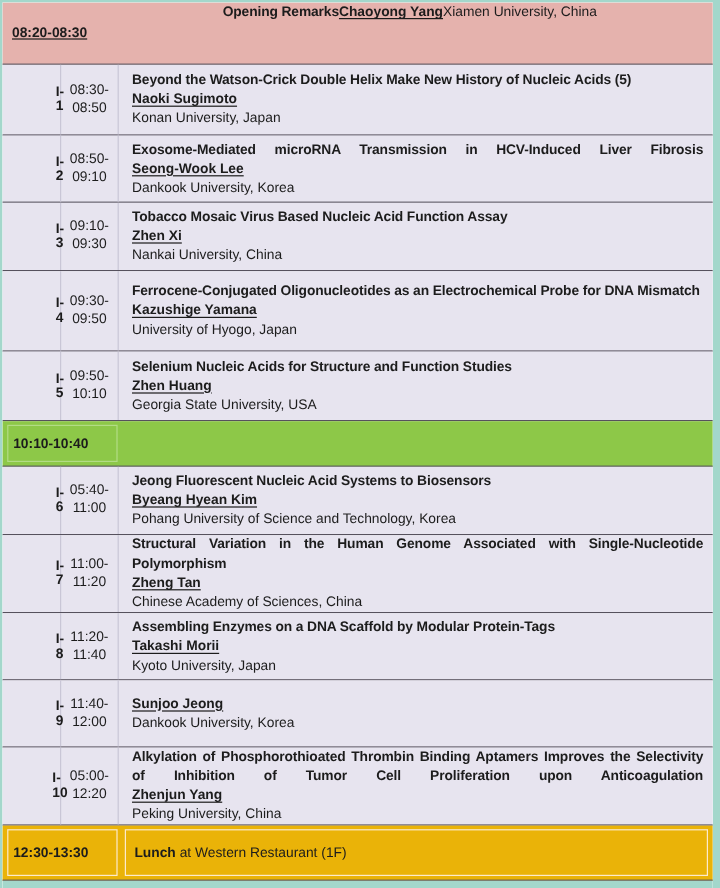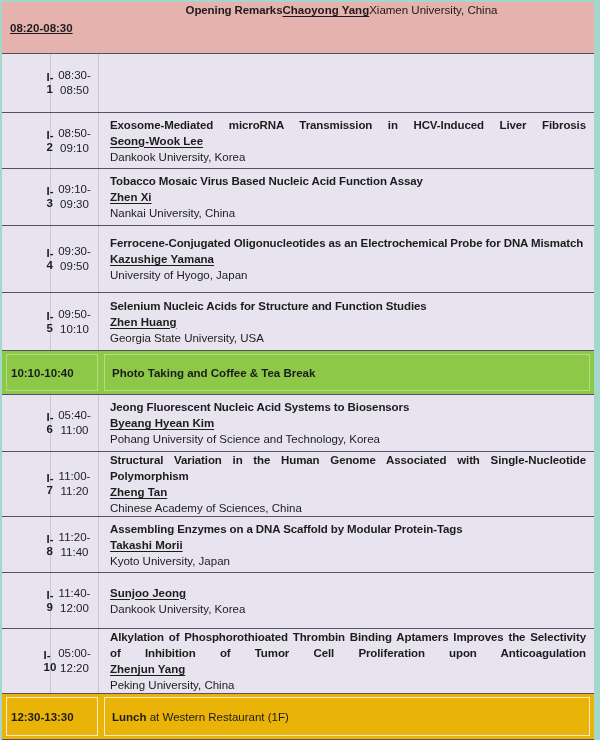--- a/index.html
+++ b/index.html
@@ -4,21 +4,21 @@
 <style>
   html,body { margin:0; padding:0; background:#ffffff; }
   .page {
     width:600px; height:740px; box-sizing:border-box;
     border-top:2px solid #a3d7cb; border-left:2px solid #a3d7cb; border-right:6px solid #a3d7cb;
     font-family:"Liberation Sans", sans-serif; font-size:11.5px; color:#1c1c1c;
     background:#ffffff; overflow:hidden;
   }
   .row { display:flex; box-sizing:border-box; border-bottom:1px solid #56515d; }
   .h52{height:52px}.h59{height:59px}.h56{height:56px}.h57{height:57px}.h67{height:67px}
-  .h58{height:58px}.h38{height:44px}.h65{height:65px}.h46{height:46px}
+  .h58{height:58px}.h38{height:38px}.h65{height:65px}.h46{height:46px}
 
   
   .session { background:#e7e4ef; }
   .code { width:24px; box-sizing:border-box; border-right:1px solid #c9c6d6;
           display:flex; align-items:center; justify-content:center; font-weight:bold;padding-left:48px; }
   .time { width:48px; box-sizing:border-box; border-right:1px solid #c9c6d6;
           display:flex; flex-direction:column; align-items:center; justify-content:center;
           line-height:15px; }
   .content { flex:1; min-width:0; display:flex; flex-direction:column; justify-content:center;
              padding:1px 8px 1px 11px; line-height:16px; }
@@ -59,20 +59,25 @@
       <div>Xiamen University, China</div>
     </div>
   </div>
 
   <div class="row session h59">
     <div class="code">I-1</div>
     <div class="time">
       <div>08:30-</div>
       <div>08:50</div>
     </div>
+    <div class="content">
+      <div class="title">Beyond the Watson-Crick Double Helix Make New History of Nucleic Acids (5)</div>
+      <div class="speaker">Naoki Sugimoto</div>
+      <div>Konan University, Japan</div>
+    </div>
   </div>
 
   <div class="row session h56">
     <div class="code">I-2</div>
     <div class="time">
       <div>08:50-</div>
       <div>09:10</div>
     </div>
     <div class="content">
       <div class="title stretch">Exosome-Mediated microRNA Transmission in HCV-Induced Liver Fibrosis</div>
@@ -115,23 +120,20 @@
     </div>
     <div class="content">
       <div class="title">Selenium Nucleic Acids for Structure and Function Studies</div>
       <div class="speaker">Zhen Huang</div>
       <div>Georgia State University, USA</div>
     </div>
   </div>
 
   <div class="row break band h38">
     <div class="btime">10:10-10:40</div>
-    <div class="bcontent">
-      <span class="bold">Photo Taking and Coffee &amp; Tea Break</span>
-    </div>
   </div>
 
   <div class="row session h57">
     <div class="code">I-6</div>
     <div class="time">
       <div>05:40-</div>
       <div>11:00</div>
     </div>
     <div class="content">
       <div class="title">Jeong Fluorescent Nucleic Acid Systems to Biosensors</div>

